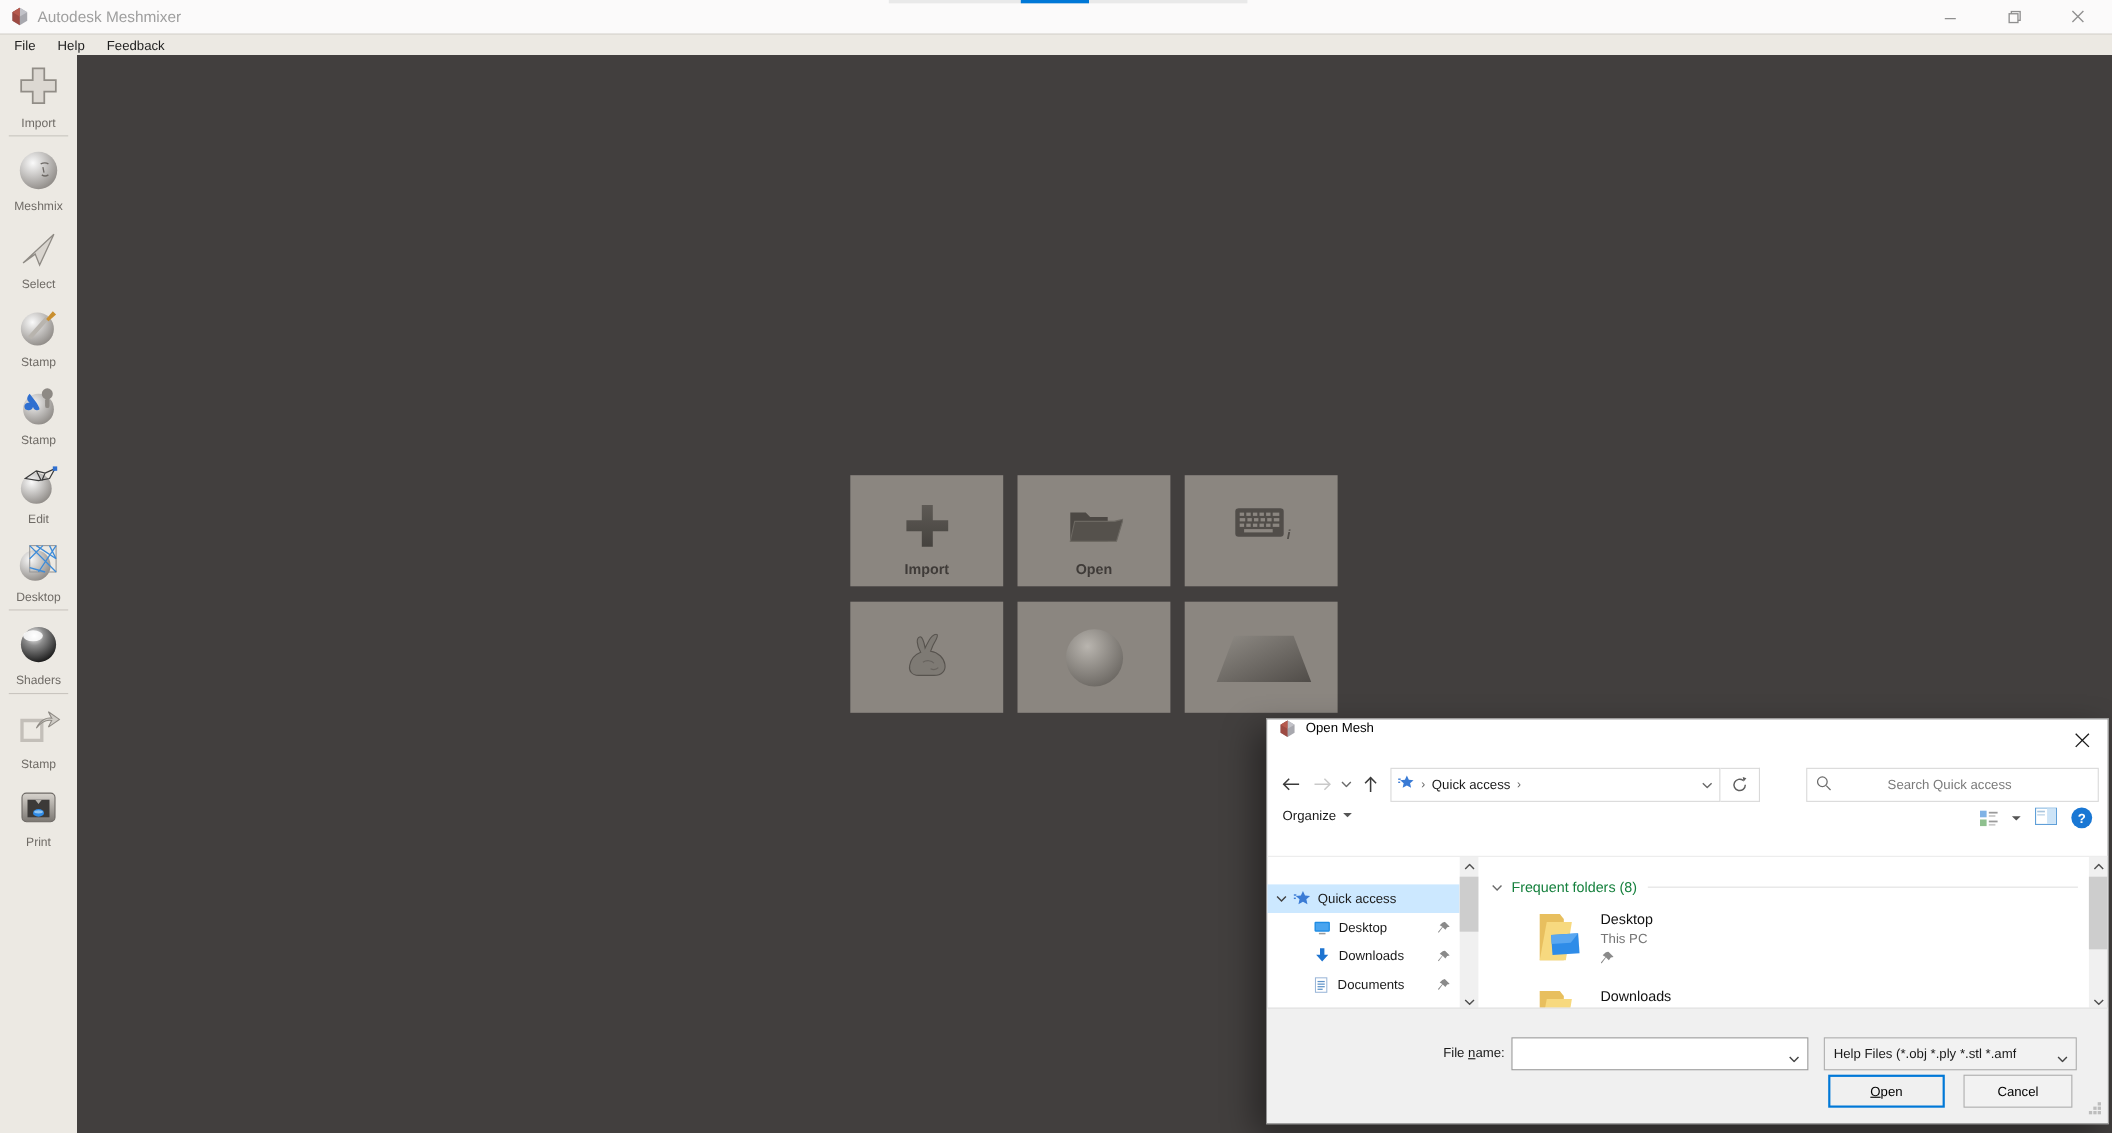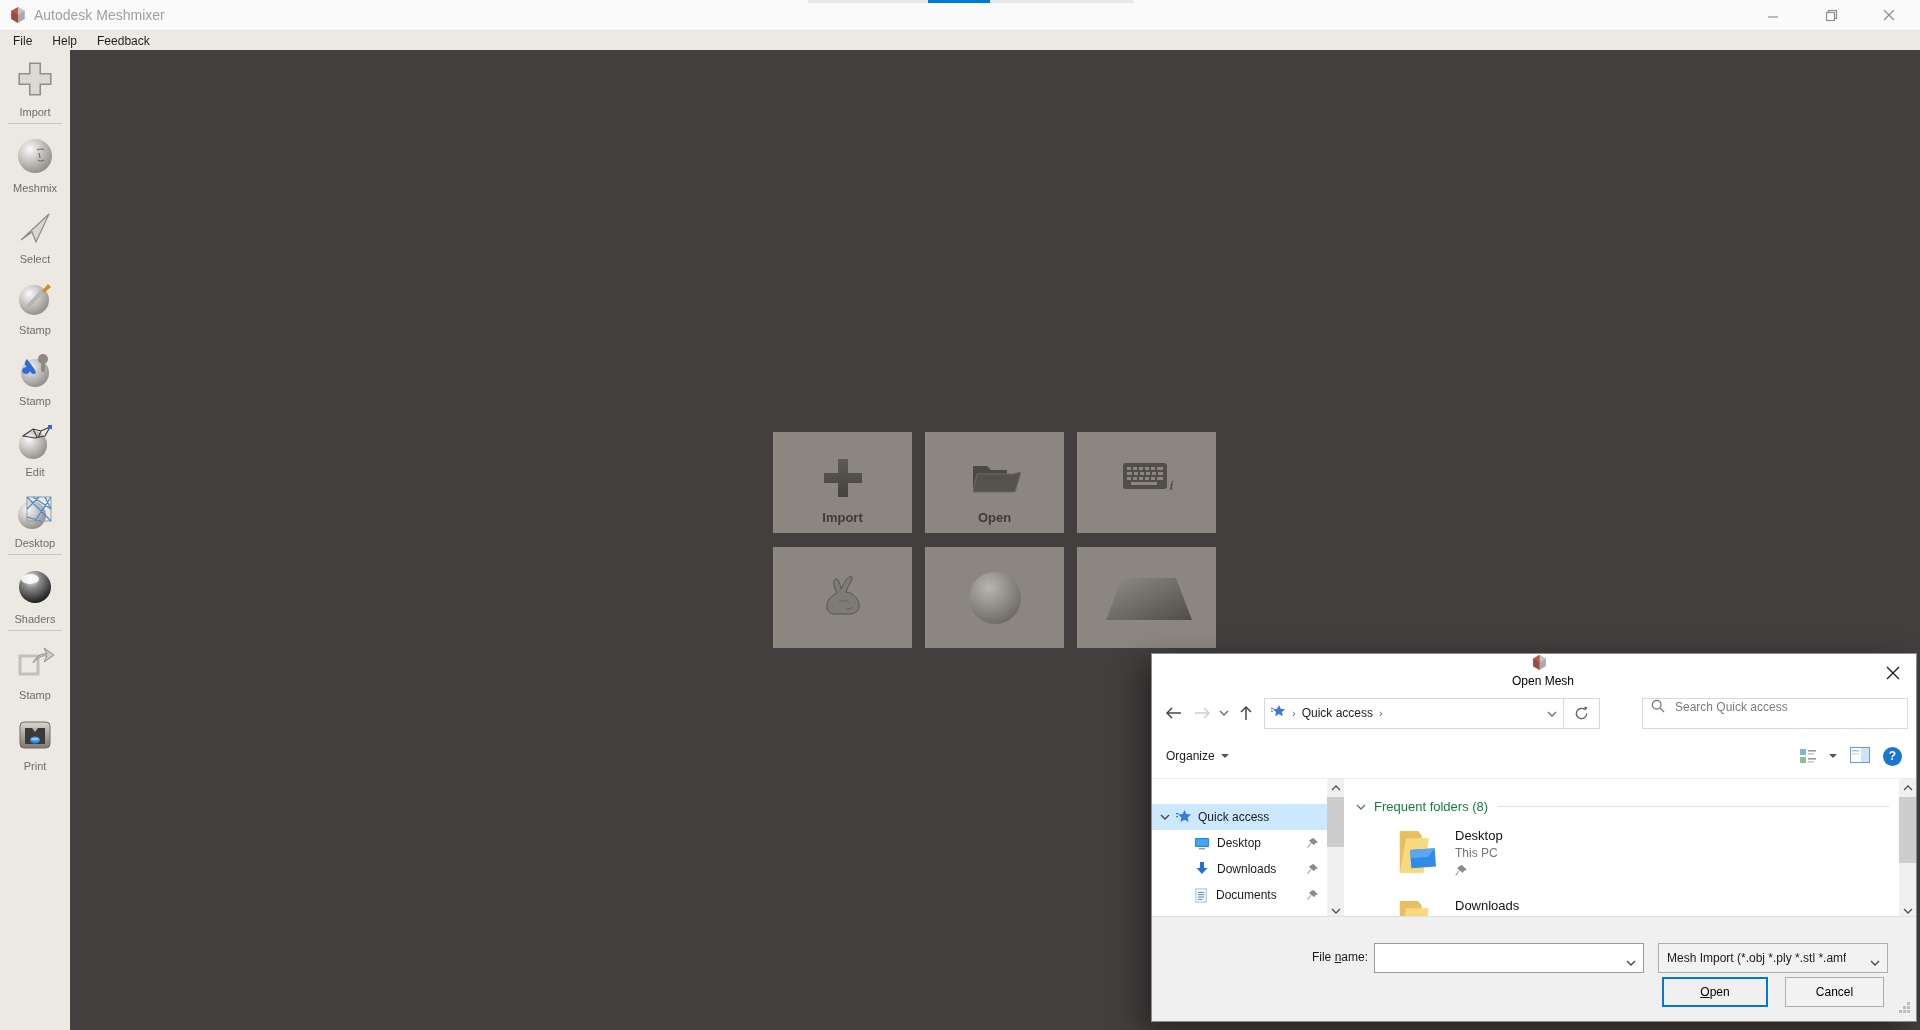--- a/index.html
+++ b/index.html
@@ -31,38 +31,38 @@
   .tile .tlabel{position:absolute;bottom:8px;width:100%;text-align:center;
     font-size:13px;font-weight:bold;color:#3f3b38;}
   .tile .kb-i{font-style:italic;font-weight:bold;font-size:12px;color:#514d49;
     position:relative;top:8px;left:2px;}
   .tile-icon-wrap{display:flex;align-items:center;justify-content:center;margin-bottom:10px;}
   .tile:nth-child(n+4) .tile-icon-wrap{margin-bottom:0;}
   
   .dialog{position:absolute;left:1151px;top:653px;width:766px;height:369px;background:#ffffff;
     border:1px solid #8c8c8c;box-shadow:-10px 10px 28px rgba(0,0,0,0.4);z-index:10;
     font-size:12px;color:#1a1a1a;box-sizing:border-box;}
-  .dlg-title{height:38px;display:flex;align-items:center;padding:0 0 0 10px;position:relative;flex-direction:column;}
+  .dlg-title{height:38px;display:flex;padding:0 0 0 10px;position:relative;}
   .dlg-title .dtext{margin-left:8px;font-size:12px;color:#000;}
   .dlg-close{position:absolute;right:8px;top:4px;width:30px;height:30px;display:flex;
     align-items:center;justify-content:center;}
   .dlg-nav{height:42px;display:flex;align-items:center;padding:0 4px 0 8px;}
   .nav-btn{width:28px;height:28px;display:flex;align-items:center;justify-content:center;}
   .crumbbar{width:300px;height:31px;border:1px solid #d9d9d9;display:flex;align-items:center;
     padding:0 6px;box-sizing:border-box;margin-left:4px;}
   .crumbbar .sep{color:#5f5f5f;font-size:11px;margin:0 6px;}
   .crumbbar .chev-end{margin-left:auto;}
   .refresh-btn{width:36px;height:31px;border:1px solid #d9d9d9;border-left:none;display:flex;
     align-items:center;justify-content:center;box-sizing:border-box;}
-  .searchbox{width:266px;height:31px;border:1px solid #d9d9d9;display:flex;align-items:flex-start;
-    padding:0 8px;box-sizing:border-box;margin-left:auto;margin-right:4px;}
+  .searchbox{width:266px;height:31px;border:1px solid #d9d9d9;display:flex;align-items:center;
+    padding:0 8px;box-sizing:border-box;margin-left:auto;margin-right:4px;gap:41px;}
   .searchbox input{border:none;outline:none;flex:1;font-size:12px;margin-left:8px;
     font-family:"Liberation Sans",sans-serif;color:#333;background:transparent;}
   .searchbox input::placeholder{color:#7a7a7a;}
-  .dlg-toolbar{height:45px;display:flex;align-items:center;padding:0 14px;border-bottom:1px solid #ececec;box-sizing:border-box;}
+  .dlg-toolbar{height:45px;display:flex;align-items:flex-start;padding:0 14px;border-bottom:1px solid #ececec;box-sizing:border-box;}
   .organize{display:flex;align-items:center;font-size:12px;color:#1a1a1a;}
   .caret-down{width:0;height:0;border-left:4px solid transparent;border-right:4px solid transparent;
     border-top:4px solid #555;margin-left:6px;}
   .tb-right{margin-left:auto;display:flex;align-items:center;gap:13px;}
   .help-circle{width:19px;height:19px;border-radius:50%;background:#1977d4;color:#fff;
     font-size:12px;font-weight:bold;display:flex;align-items:center;justify-content:center;}
   .dlg-content{height:140px;display:flex;overflow:hidden;}
   .tree{width:175px;padding-top:25px;box-sizing:border-box;overflow:hidden;}
   .tree-row{height:26px;display:flex;align-items:center;font-size:12px;color:#1a1a1a;}
   .tree-row.selected{background:#cce8ff;}
@@ -617,21 +617,21 @@
       <span>File </span><span class="mnemonic">n</span><span>ame:</span>
     </div>
     <div class="fn-combo">
       <input type="text" value="" style="">
       <span class="combo-chev">
         <svg width="10" height="6">
             <polyline points="1,1 5,5 9,1" stroke="#444" stroke-width="1.3" fill="none"></polyline>
           </svg></span>
     </div>
     <div class="ft-combo">
-      <span class="ft-text">Mesh Import (*.obj *.ply *.stl *.amf</span>
+      <span class="ft-text">Help Files (*.obj *.ply *.stl *.amf</span>
       <span class="combo-chev">
         <svg width="10" height="6">
             <polyline points="1,1 5,5 9,1" stroke="#444" stroke-width="1.3" fill="none"></polyline>
           </svg></span>
     </div>
     <div class="btn btn-open">
       <span><span class="mnemonic">O</span><span>pen</span></span>
     </div>
     <div class="btn btn-cancel">
       <span>Cancel</span>

